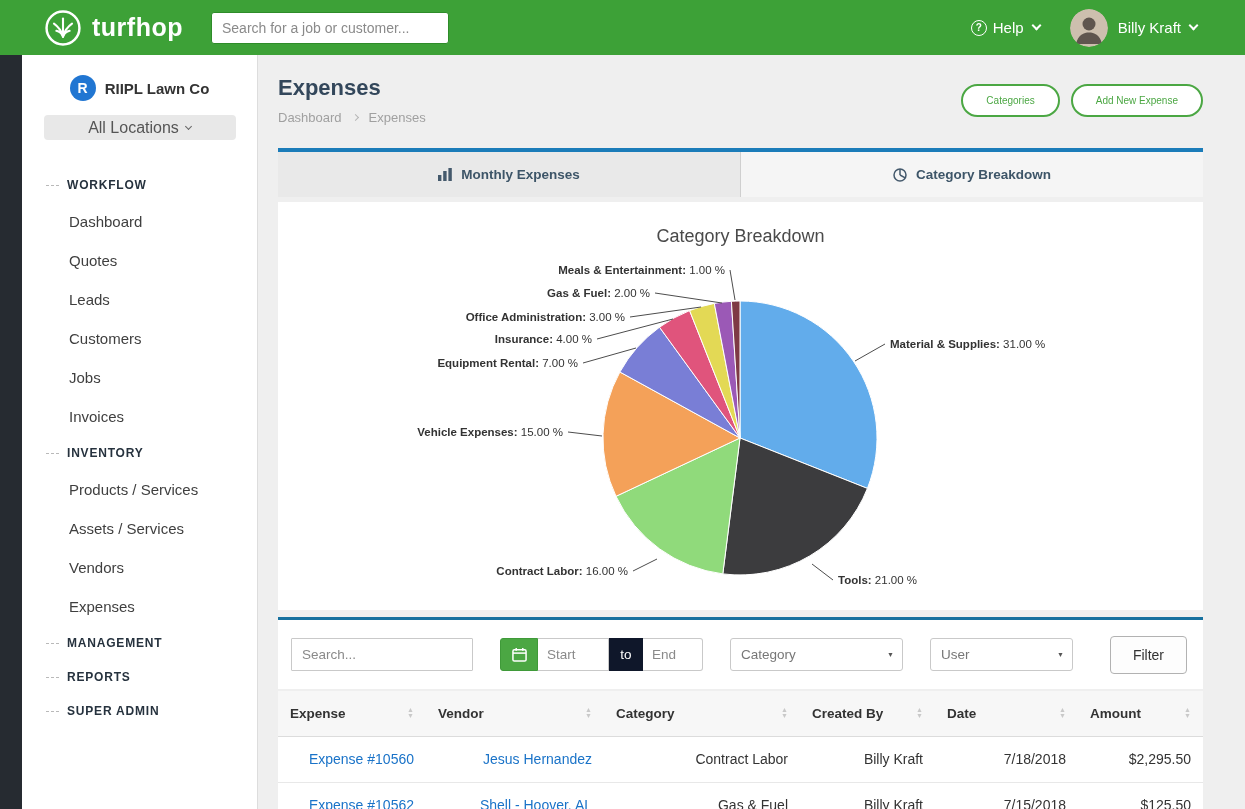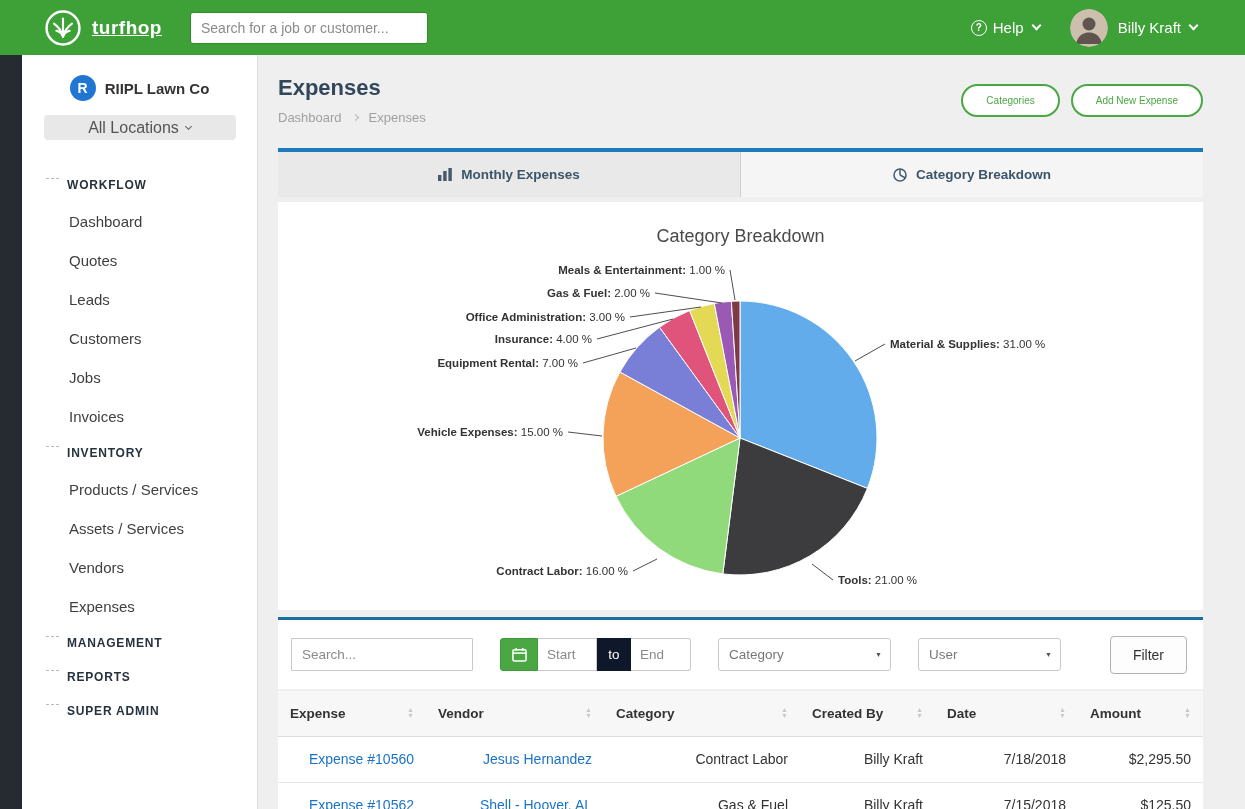--- a/index.html
+++ b/index.html
@@ -2,40 +2,40 @@
 <html><head>
 <meta charset="utf-8">
 <style>
   * { margin:0; padding:0; box-sizing:border-box; }
   html,body { width:1245px; height:809px; overflow:hidden; font-family:"Liberation Sans",sans-serif; }
   #app { position:relative; width:1245px; height:809px; background:#efefef; overflow:hidden; }
 
   
   .topbar { position:absolute; left:0; top:0; width:100%; height:55px; background:#3da137; display:flex; align-items:center; z-index:5; }
   .brand { display:flex; align-items:center; gap:10px; margin-left:44px; }
-  .brand-word { color:#fff; font-size:19px; font-weight:bold; letter-spacing:0.5px;text-decoration:underline; }
+  .brand-word { color:#fff; font-size:25px; font-weight:bold; letter-spacing:0.5px; }
   .top-search { margin-left:28px; width:238px; height:32px; border:1px solid #2e8c29; border-radius:3px; padding:0 10px; font-size:14px; color:#333; outline:none; }
   .top-search::placeholder { color:#8a8a8a; }
   .top-right { margin-left:auto; margin-right:48px; display:flex; align-items:center; color:#fff; }
   .help-group { display:flex; align-items:center; font-size:15px; cursor:pointer; }
   .qmark { display:inline-flex; align-items:center; justify-content:center; width:16px; height:16px; border:1.4px solid #fff; border-radius:50%; font-size:10px; margin-right:6px; font-weight:bold; }
   .chev { display:inline-block; width:7px; height:7px; border-right:2px solid currentColor; border-bottom:2px solid currentColor; transform:rotate(45deg); margin-left:9px; position:relative; top:-2px; }
   .avatar { width:38px; height:38px; border-radius:50%; overflow:hidden; margin:0 10px 0 30px; flex:0 0 auto; }
   .user-name { font-size:15px; }
 
   
   .side-strip { position:absolute; left:0; top:55px; bottom:0; width:22px; background:#262b31; }
   .sidebar { position:absolute; left:22px; top:55px; bottom:0; width:236px; background:#fff; border-right:1px solid #ddd; overflow:hidden; }
   .company-row { display:flex; align-items:center; justify-content:center; gap:9px; padding-top:20px; }
   .r-badge { width:26px; height:26px; border-radius:50%; background:#2176d2; color:#fff; font-weight:bold; font-size:14px; display:flex; align-items:center; justify-content:center; }
   .company-name { font-size:15px; font-weight:bold; color:#333; }
   .loc-pill { margin:14px auto 0; width:192px; height:25px; background:#e8e8e8; border-radius:4px; display:flex; align-items:center; justify-content:center; font-size:16px; color:#555; cursor:pointer; }
   .loc-pill .chev { width:5px; height:5px; border-width:1.5px; color:#666; margin-left:7px; top:-1px; }
   .nav { margin-top:28px; }
-  .nav-section { display:flex; align-items:flex-start; padding:10px 0 10px 24px; font-size:12px; font-weight:bold; letter-spacing:0.8px; color:#26323e; cursor:pointer; }
+  .nav-section { display:flex; align-items:center; padding:10px 0 10px 24px; font-size:12px; font-weight:bold; letter-spacing:0.8px; color:#26323e; cursor:pointer; }
   .nav-section::before { content:""; display:inline-block; width:13px; border-top:1px dashed #b9b9b9; margin-right:8px; }
   .nav-item { padding:11px 0 11px 47px; font-size:15px; color:#3f3f3f; cursor:pointer; }
 
   
   .main { position:absolute; left:258px; top:55px; right:0; bottom:0; background:#efefef; padding:20px 42px 0 20px; overflow:hidden; }
   .header-row { display:flex; align-items:center; justify-content:space-between; margin-bottom:23px; }
   .page-title { font-size:22px; font-weight:bold; color:#33475b; }
   .breadcrumb { margin-top:9px; font-size:13px; color:#a0a0a0; display:flex; align-items:center; }
   .crumb-sep { display:inline-block; width:5px; height:5px; border-right:1.6px solid #b5b5b5; border-bottom:1.6px solid #b5b5b5; transform:rotate(-45deg); margin:0 11px; }
   .header-btns { display:flex; gap:11px; }
@@ -51,21 +51,21 @@
   .chart-panel { background:#fff; margin-top:5px; height:408px; overflow:hidden; }
   .chart-title { text-align:center; padding-top:24px; font-size:18px; color:#4a4a4a; }
   .pie-label { font-size:11.5px; fill:#333; }
 
   
   .filter-panel { margin-top:7px; border-top:3px solid #17719f; background:#fff; height:72px; display:flex; align-items:center; padding:0 13px; }
   .search-box { width:182px; height:33px; border:1px solid #c9c9c9; border-radius:1px; padding:0 10px; font-size:13.5px; color:#0f766e; outline:none; }
   .search-box::placeholder, .dg-input::placeholder { color:#8a8a8a; }
   .date-group { display:flex; margin-left:27px; height:33px; }
   .cal-btn { width:38px; background:#4ba743; border:1px solid #3f9a39; border-radius:3px 0 0 3px; display:flex; align-items:center; justify-content:center; cursor:pointer; }
-  .dg-input { width:59px; border:1px solid #c9c9c9; border-left:none; padding:0 9px; font-size:13.5px; color:#444; outline:none; }
+  .dg-input { width:71px; border:1px solid #c9c9c9; border-left:none; padding:0 9px; font-size:13.5px; color:#444; outline:none; }
   .to-box { width:34px; background:#0f172a; color:#fff; display:flex; align-items:center; justify-content:center; font-size:13.5px; }
   .dg-input.end { width:60px; border-left:none; border-radius:0 3px 3px 0; }
   .select { position:relative; height:33px; border:1px solid #c9c9c9; border-radius:3px; background:#fff; display:flex; align-items:center; padding:0 24px 0 10px; font-size:13.5px; color:#777; cursor:pointer; }
   .select .arrow { position:absolute; right:8px; font-size:7px; color:#555; }
   .select.category { width:173px; margin-left:27px; }
   .select.user { width:143px; margin-left:27px; }
   .filter-btn { margin-left:auto; margin-right:3px; height:38px; padding:0 22px; background:#fdfdfd; border:1px solid #b2b2b2; border-radius:4px; font-size:14px; color:#333; cursor:pointer; font-family:inherit; }
 
   
   .table-wrap { margin-top:2px; }

